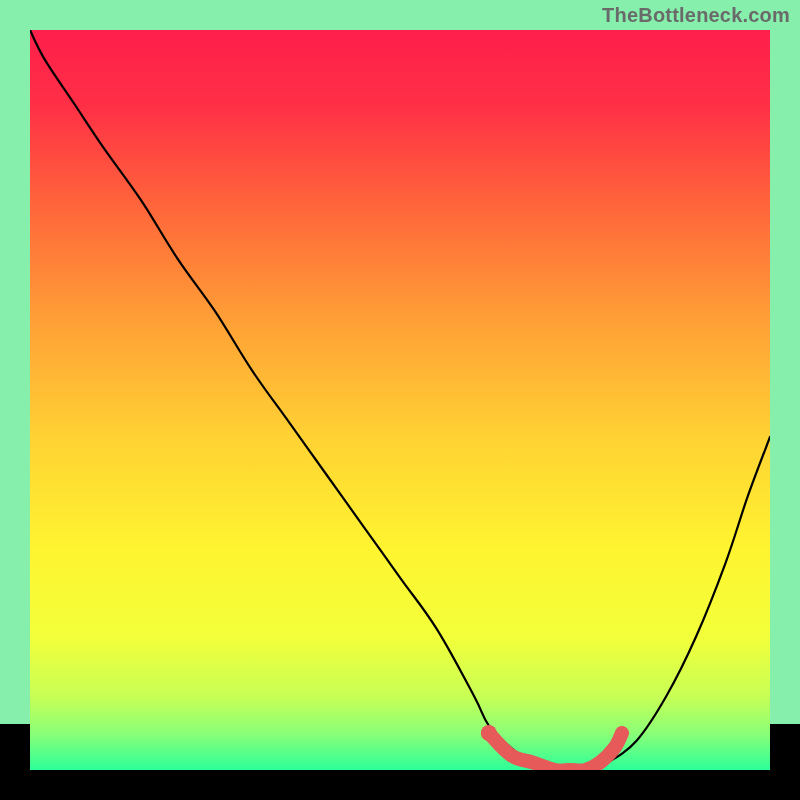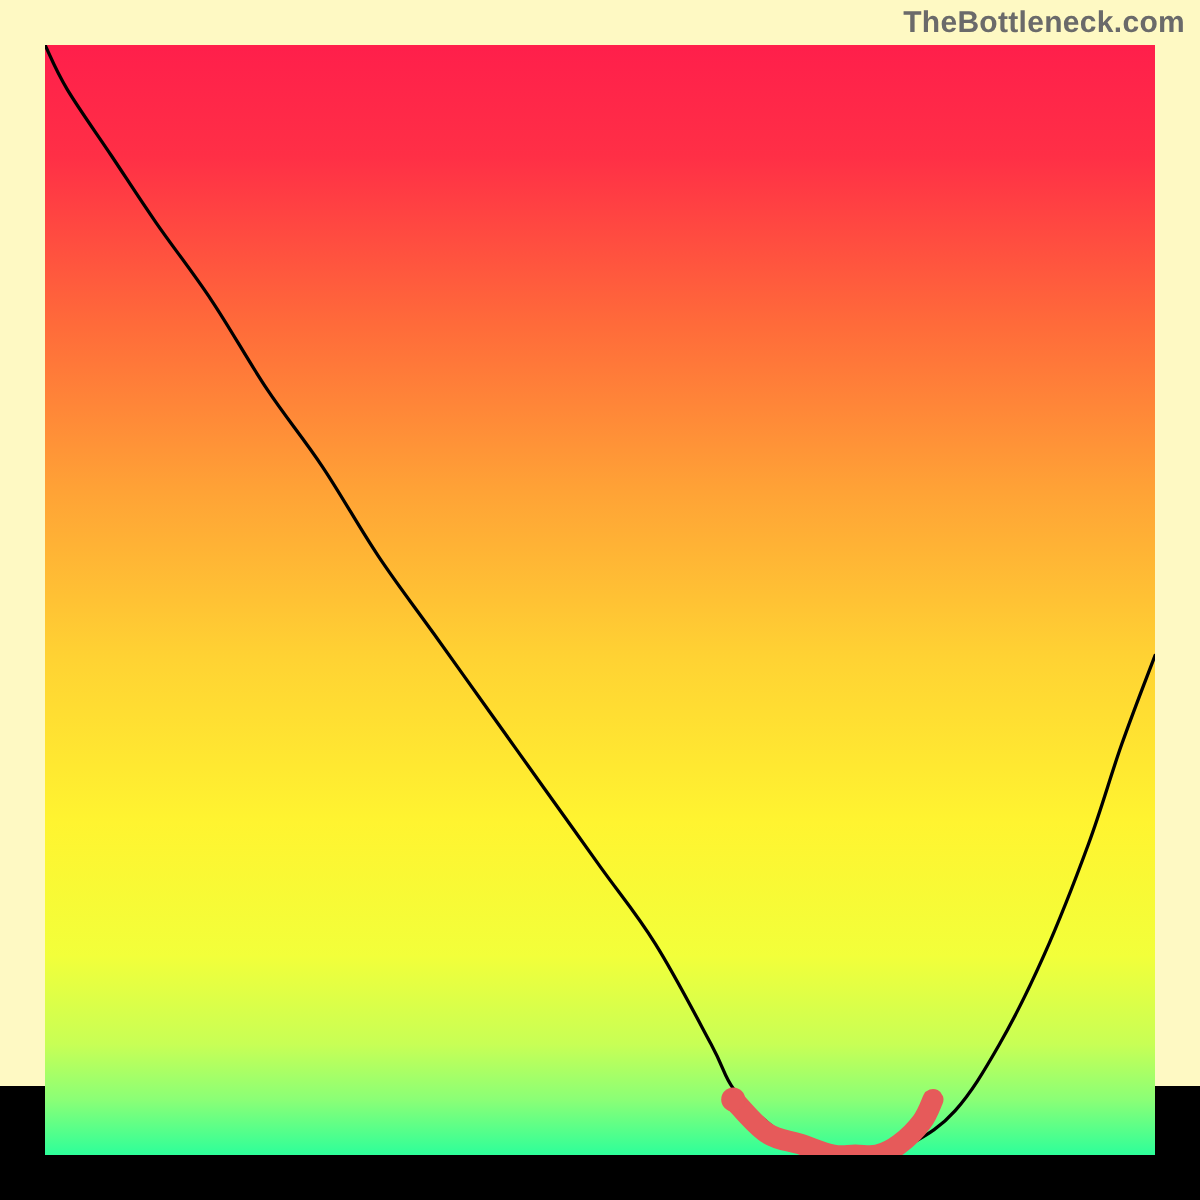--- a/index.html
+++ b/index.html
@@ -7,21 +7,21 @@
     padding: 0;
     width: 800px;
     height: 800px;
     background: #000;
     overflow: hidden;
   }
   .stage {
     position: relative;
     width: 800px;
     height: 724px;
-    background: #fef9c3;
+    background: #86efac;
   }
   .plot {
     position: absolute;
     left: 30px;
     top: 30px;
     width: 740px;
     height: 740px;
   }
   .plot svg {
     display: block;

